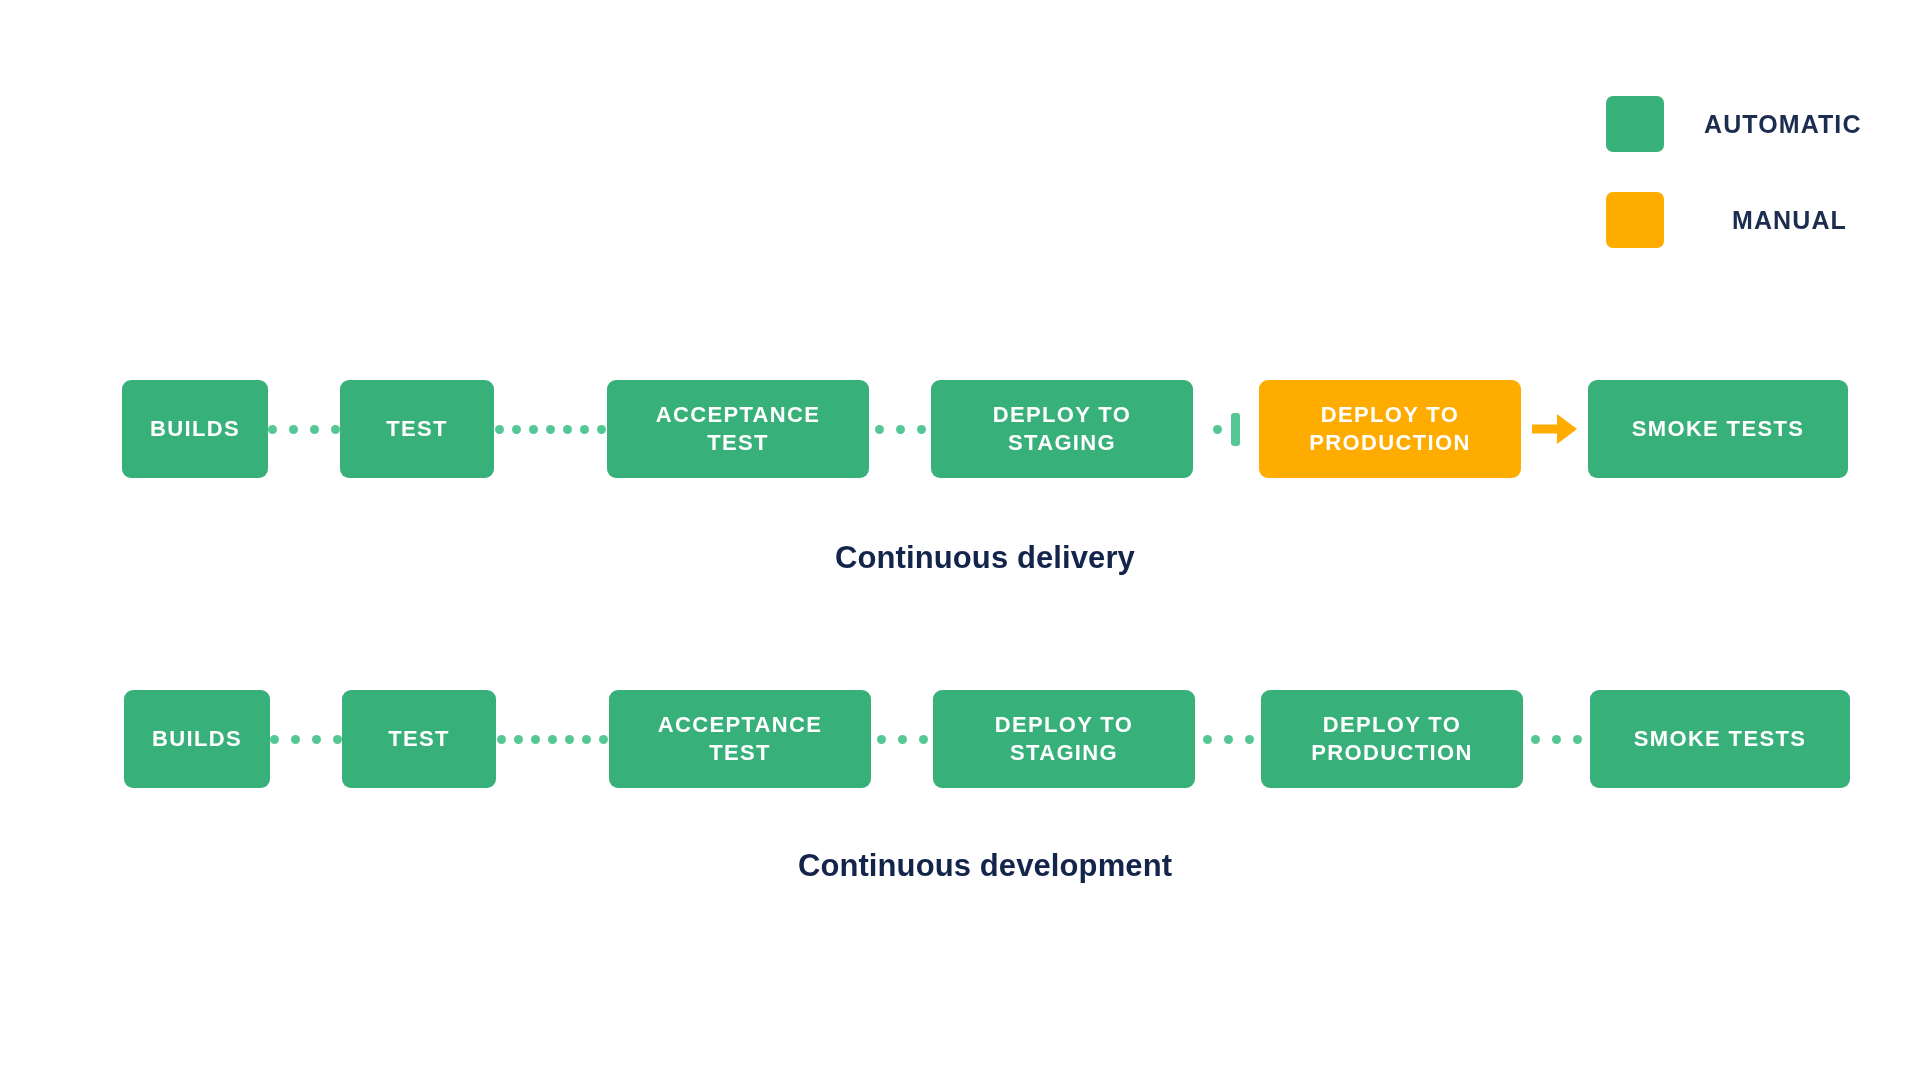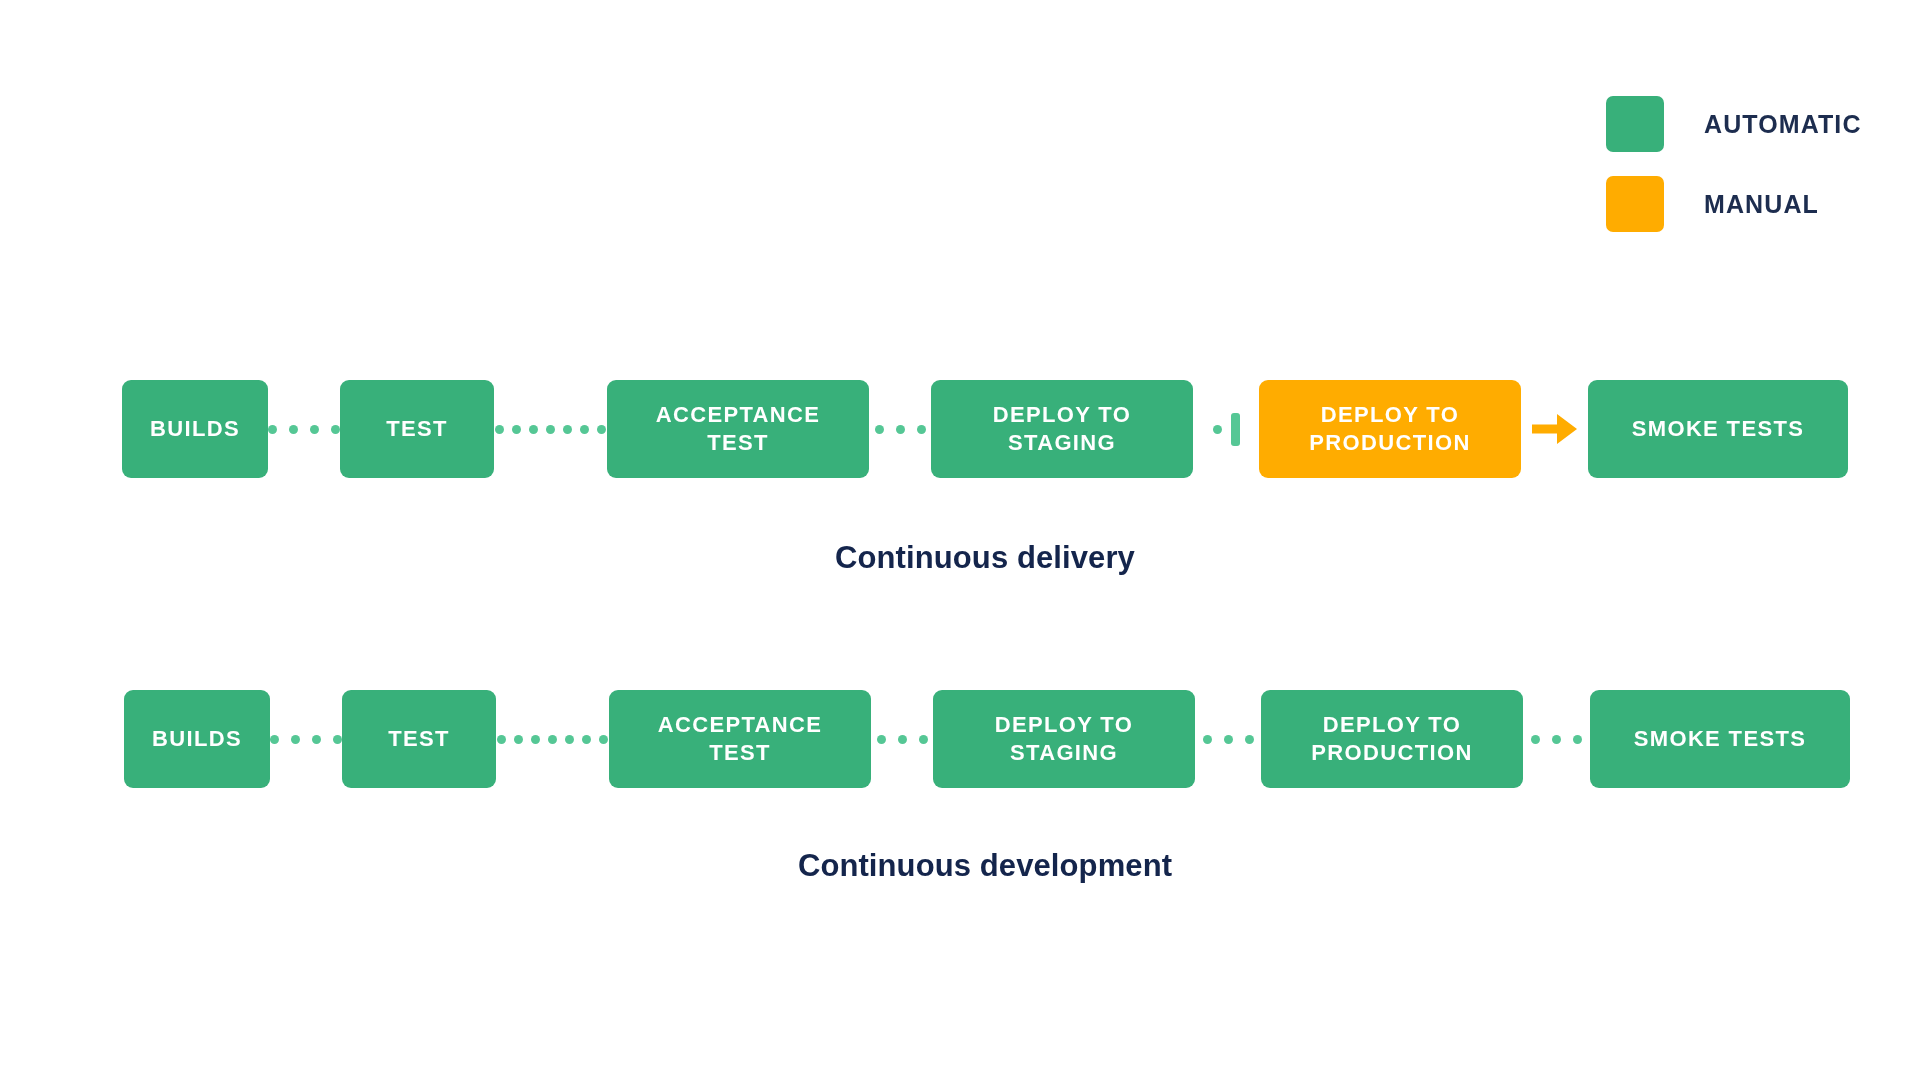--- a/index.html
+++ b/index.html
@@ -92,21 +92,21 @@
 </head>
 <body>
 
 <div id="canvas">
 
   <div class="legend">
     <div class="legend-row" style="left:-314px;top:96px;">
       <div class="legend-swatch" style="background:#38b07a;"></div>
       <div class="legend-label">AUTOMATIC</div>
     </div>
-    <div class="legend-row" style="left:-314px;top:176px;">
+    <div class="legend-row" style="left:-314px;top:192px;gap:28px;">
       <div class="legend-swatch" style="background:#ffac00;"></div>
       <div class="legend-label">MANUAL</div>
     </div>
   </div>
 
   <div class="row">
 
     <div class="conn" style="left:268px;top:380px;width:72px;height:98px;">
       <div class="dots">
         <span class="dot" style="margin:0 6px;"></span>

